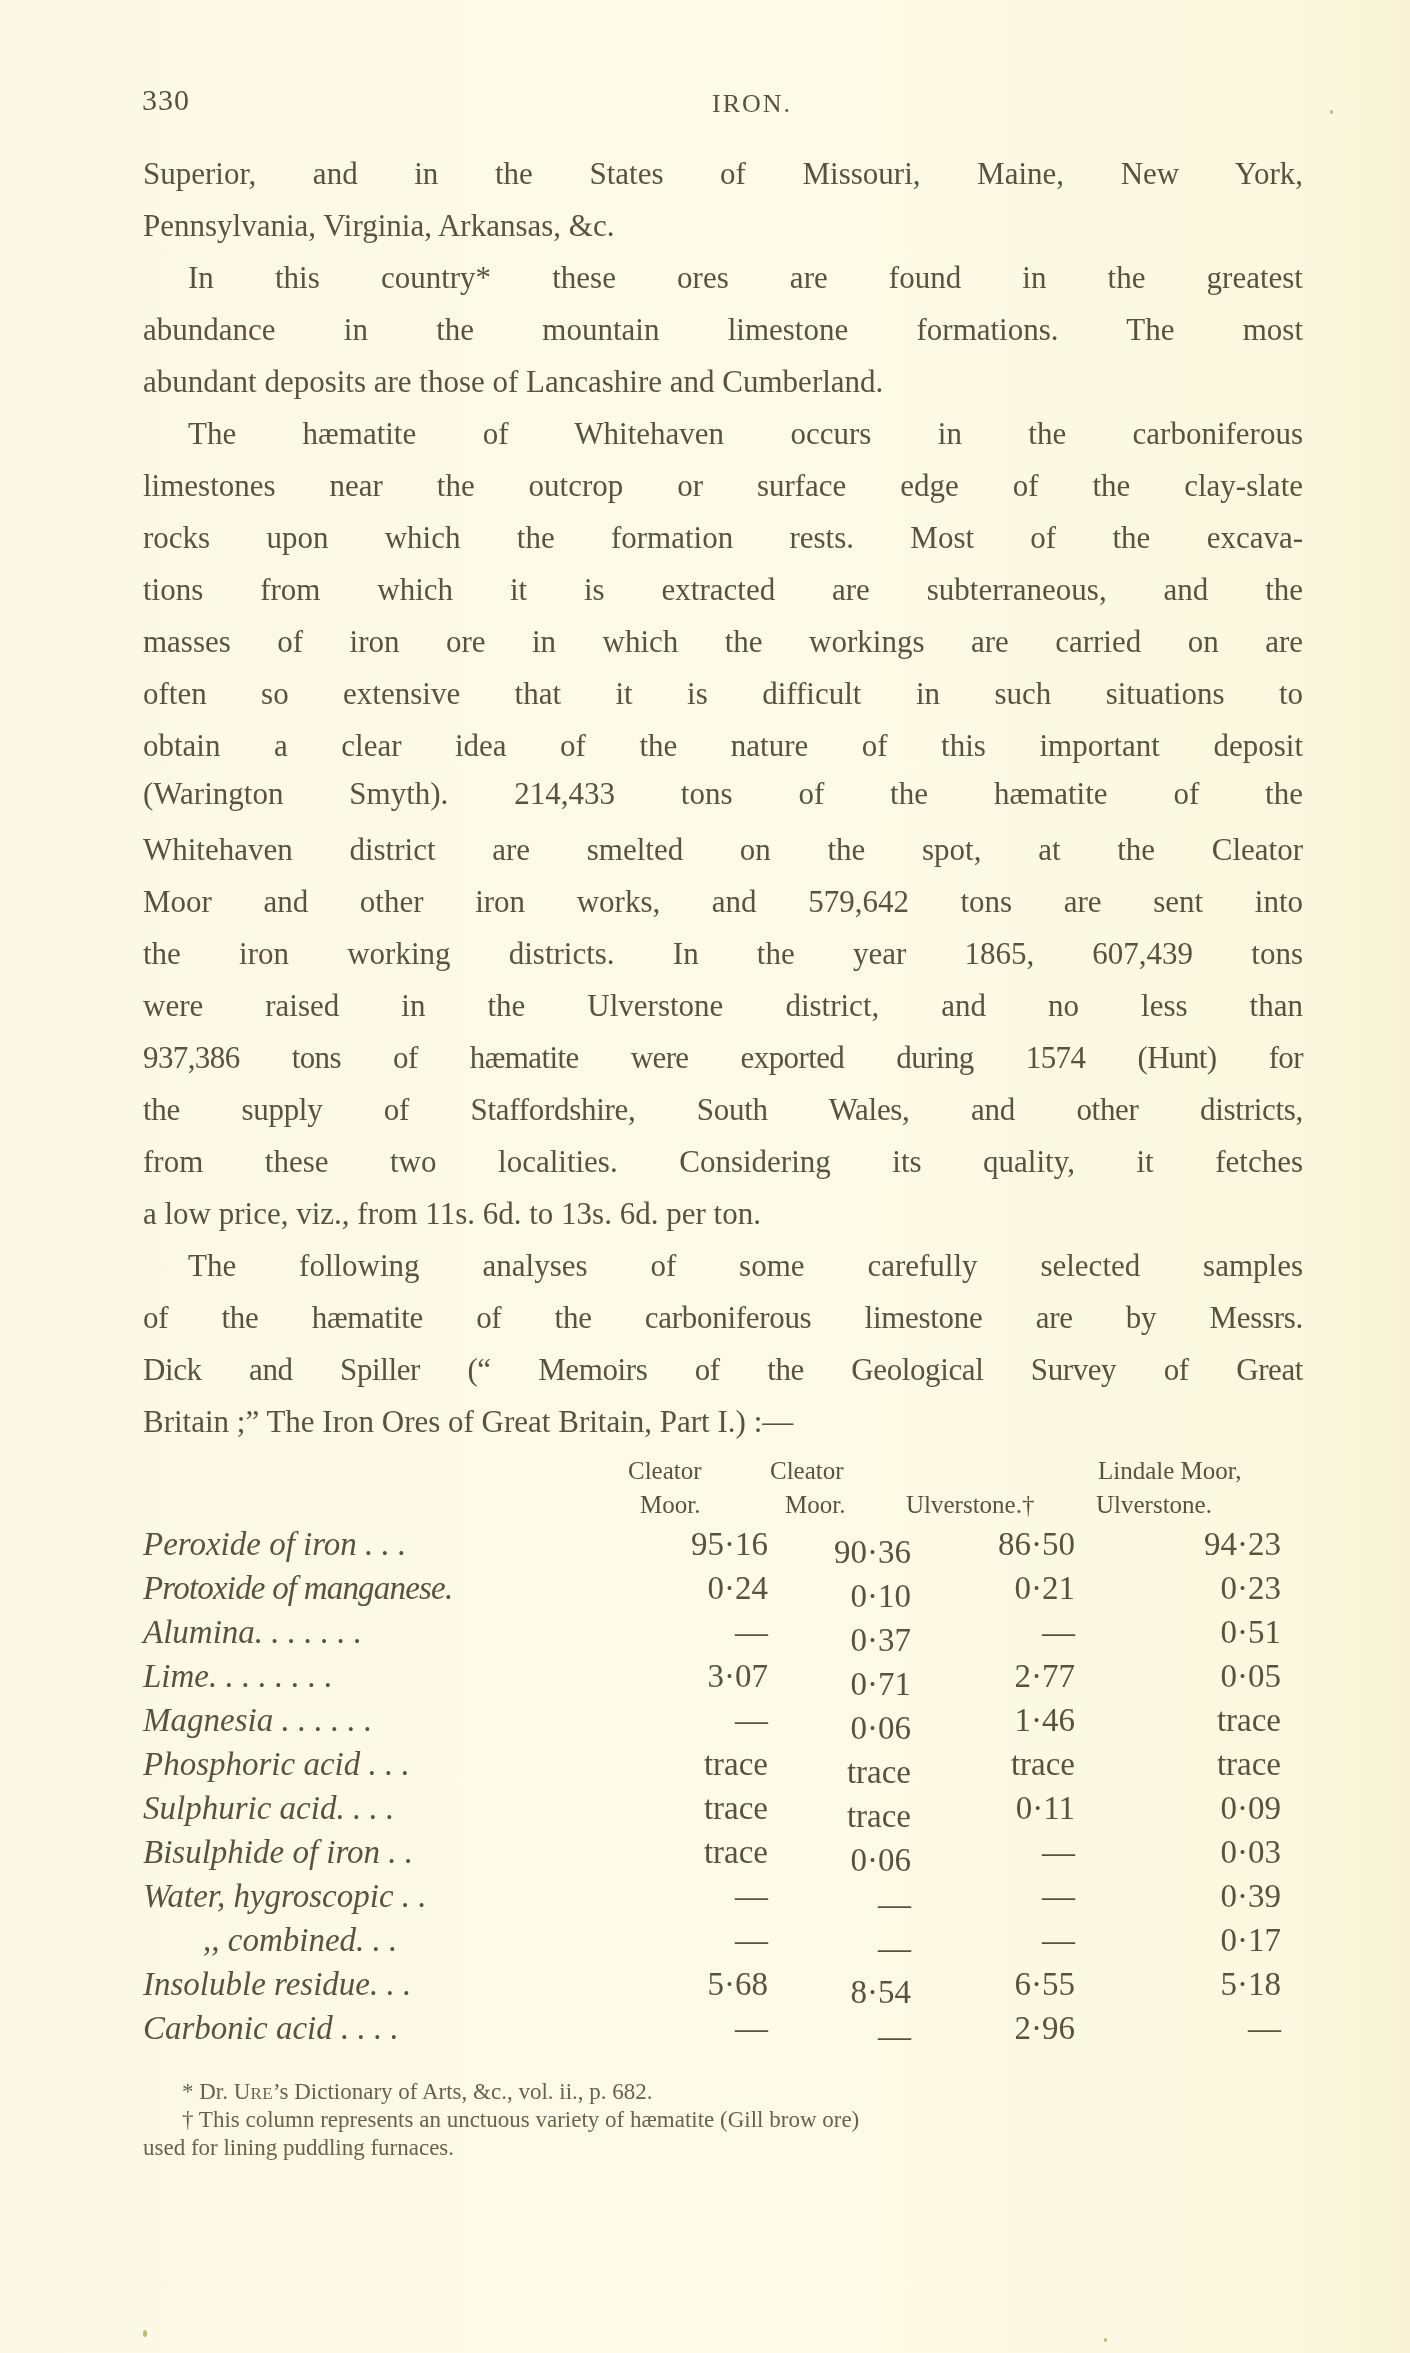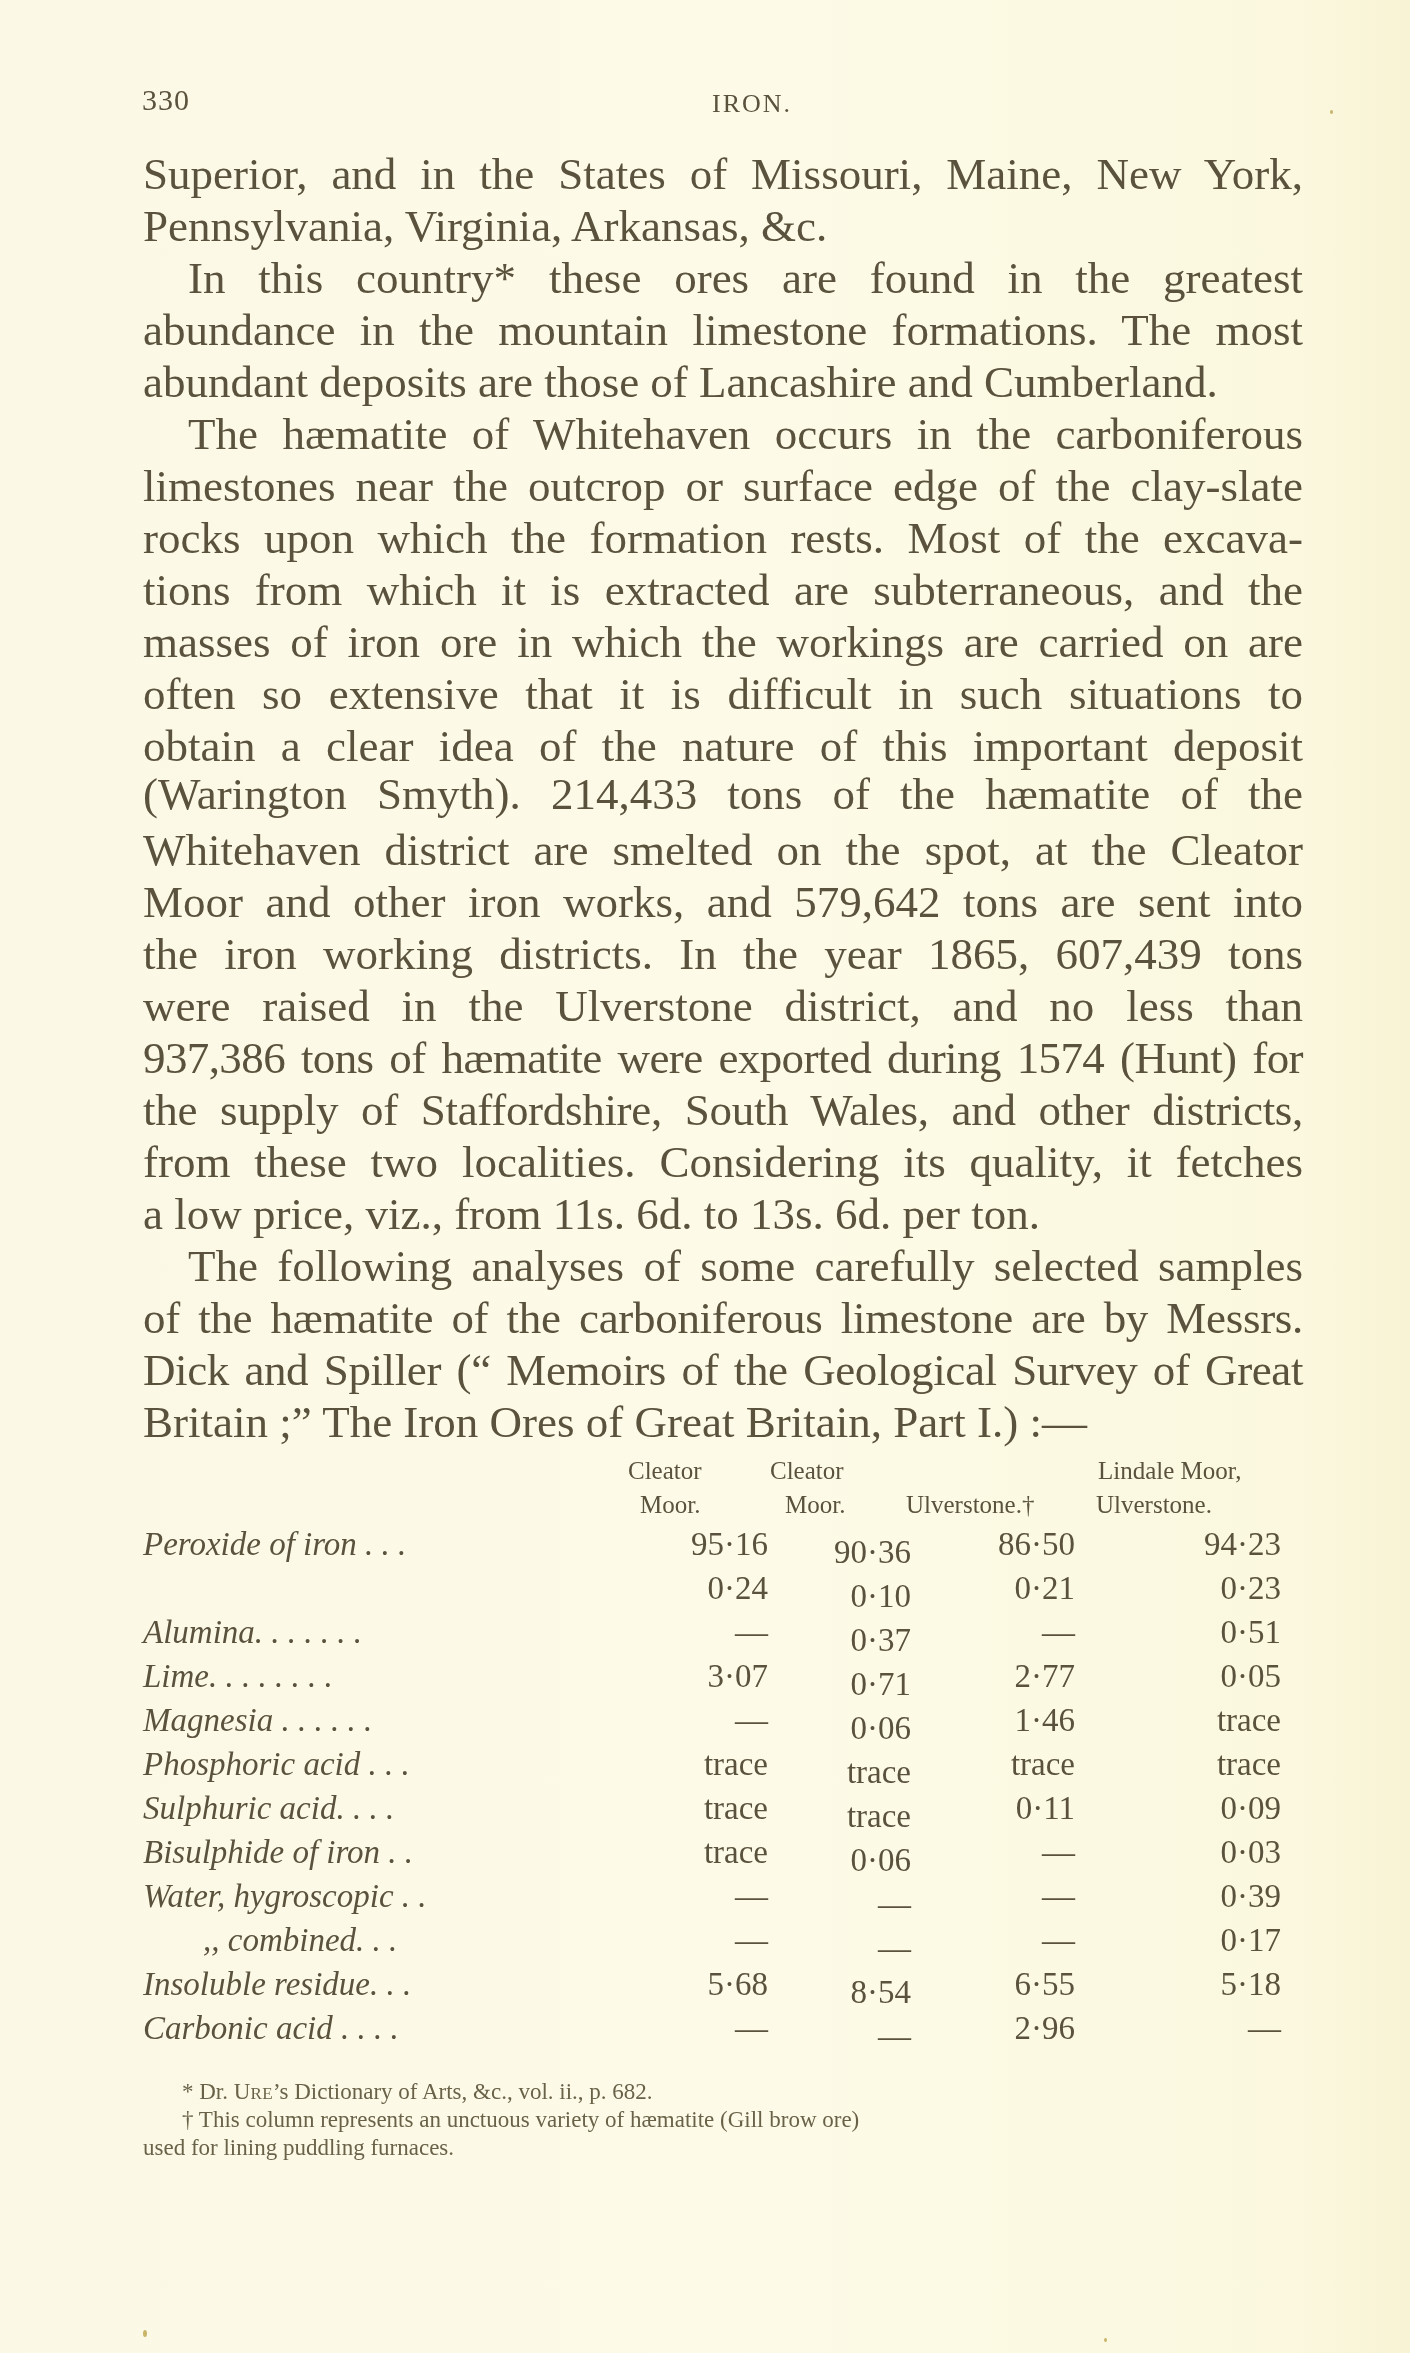--- a/index.html
+++ b/index.html
@@ -13,21 +13,21 @@
   .page {
     position: absolute; left: 0; top: 0; width: 1410px; height: 2353px;
     background: linear-gradient(90deg, #fbf9e6 0%, #fdfbe8 50%, #fbf8df 92%, #f8f3d4 100%);
   }
   .runhead { position: absolute; top: 82px; font-size: 30px; line-height: 36px; }
   .pagenum { left: 142px; letter-spacing: 1px; }
   .title { left: 712px; font-size: 26px; letter-spacing: 2px; top: 86px; }
 
   .body-line {
     position: absolute; left: 143px; width: 1160px;
-    font-size: 45px; line-height: 52px; height: 52px;
+    font-size: 31px; line-height: 52px; height: 52px;
     white-space: nowrap;
     text-align: justify; text-align-last: justify;
   }
   .body-line.indent { left: 188px; width: 1115px; }
   .body-line.last { text-align-last: left; }
 
   .tbl-head {
     position: absolute; font-size: 25px; line-height: 30px; white-space: nowrap;
   }
   .tbl-row {
@@ -97,20 +97,21 @@
     </div>
 
     <div class="tbl-row" style="top:1522px">
       <span class="label">Peroxide of iron . . .</span>
       <span class="cell c1">95·16</span>
       <span class="cell c2">90·36</span>
       <span class="cell c3">86·50</span>
       <span class="cell c4">94·23</span>
     </div>
     <div class="tbl-row" style="top:1566px">
+      <span class="label" style="letter-spacing:-0.8px">Protoxide of manganese.</span>
       <span class="cell c1">0·24</span>
       <span class="cell c2">0·10</span>
       <span class="cell c3">0·21</span>
       <span class="cell c4">0·23</span>
     </div>
     <div class="tbl-row" style="top:1610px">
       <span class="label">Alumina. . . . . . .</span>
       <span class="cell c1">—</span>
       <span class="cell c2">0·37</span>
       <span class="cell c3">—</span>

